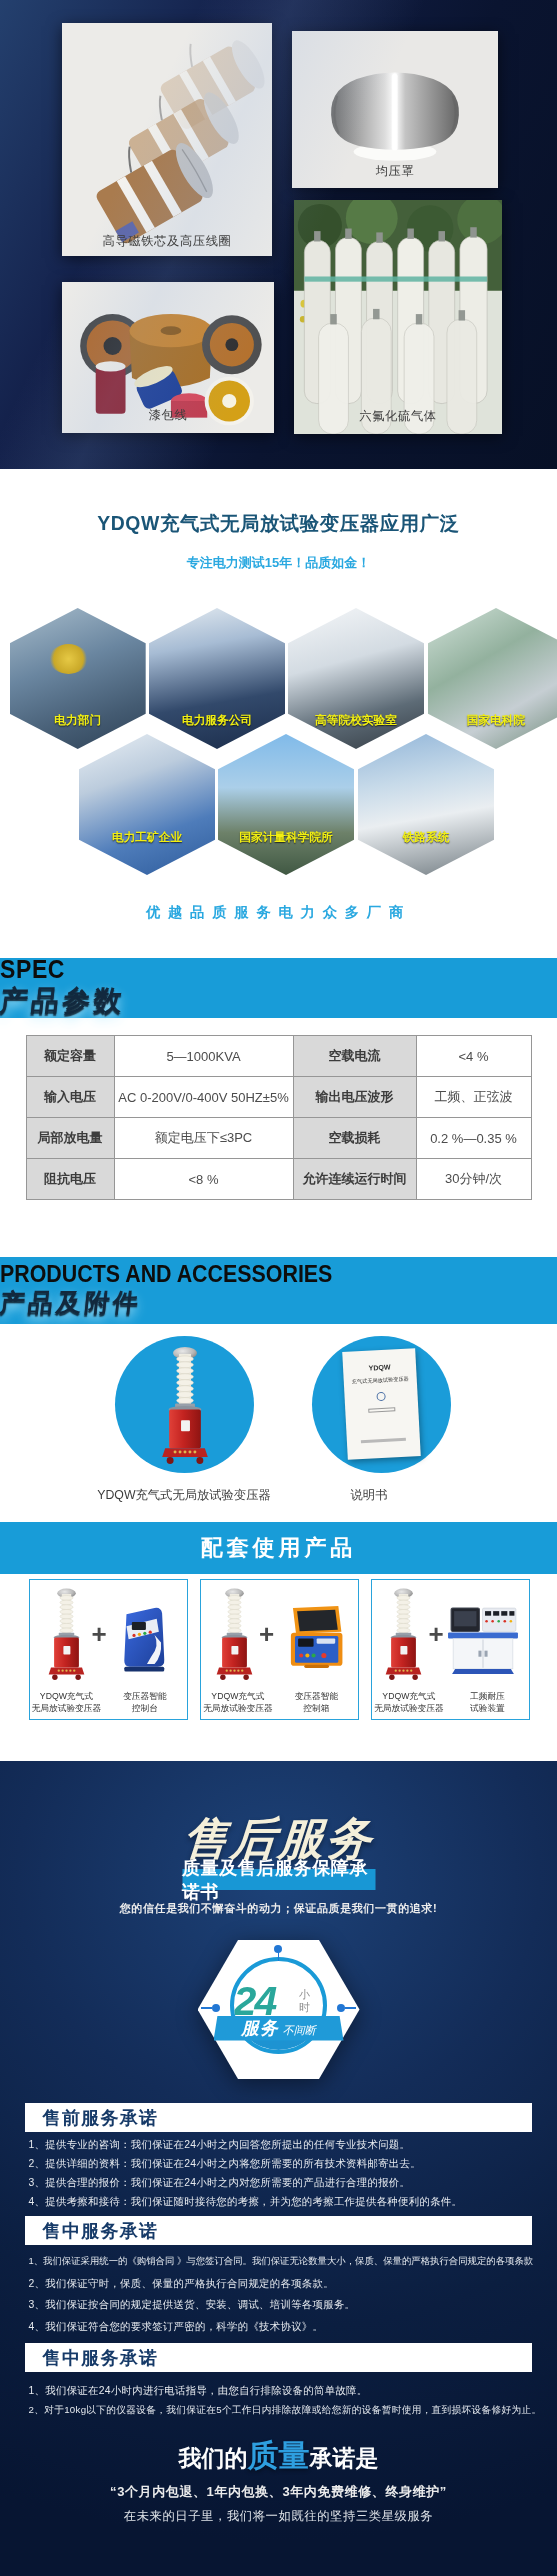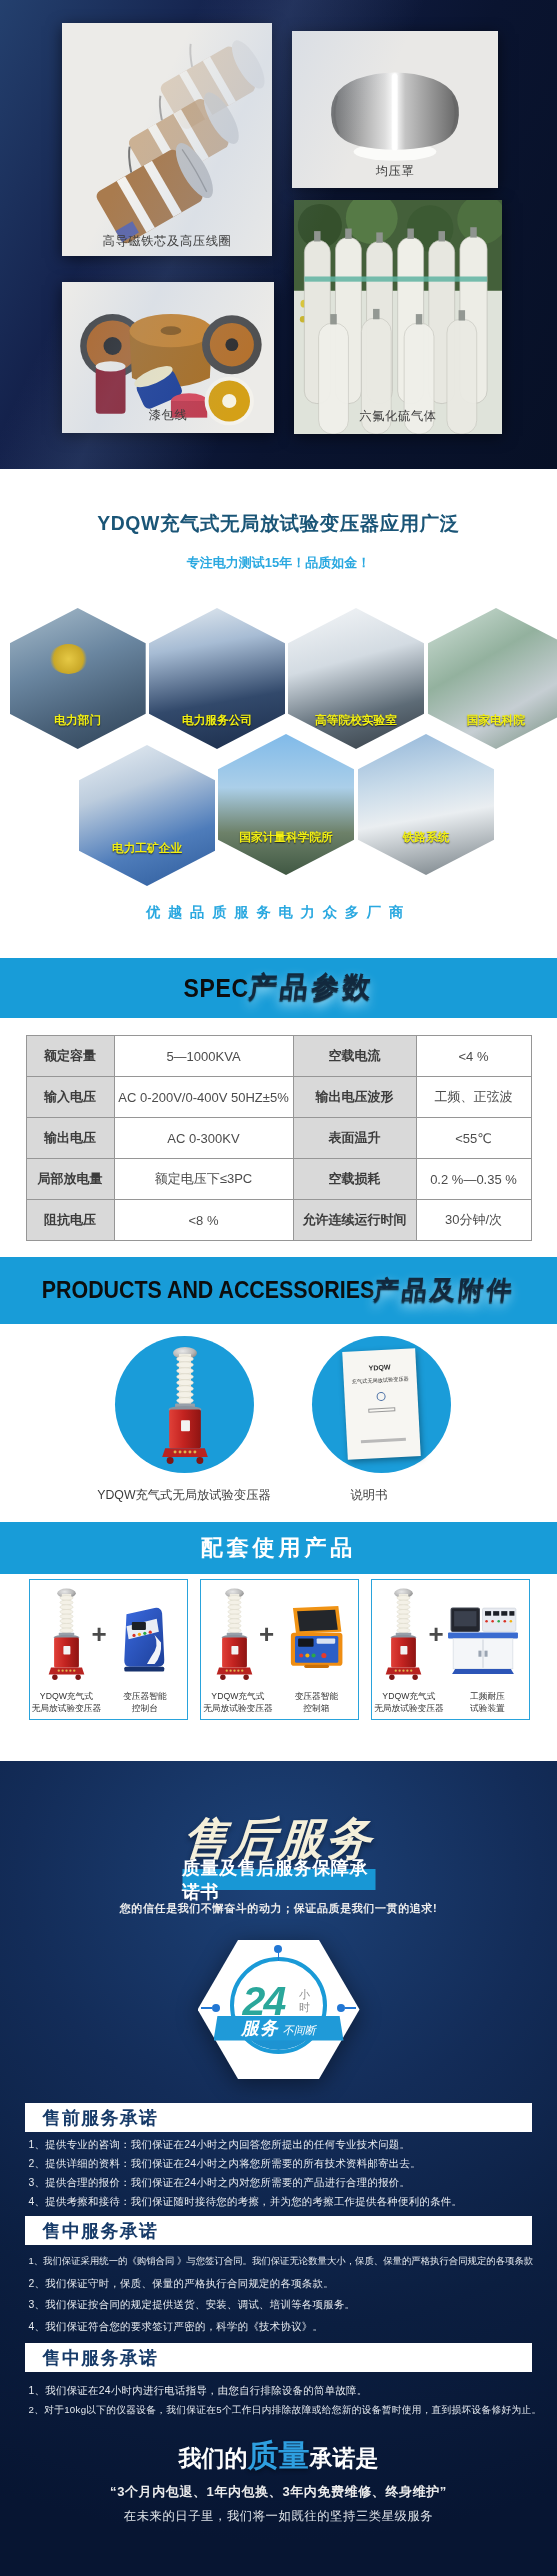--- a/index.html
+++ b/index.html
@@ -32,30 +32,30 @@
   .hex { position:absolute; width:136px; height:141px;
     clip-path:polygon(50% 0%,100% 25%,100% 75%,50% 100%,0% 75%,0% 25%); }
   .hex-label { position:absolute; left:0; right:0; text-align:center; color:#f2ef12;
     font-size:11.7px; font-weight:700; text-shadow:0 0.6px 1.3px rgba(0,0,0,.7); }
   .hx1{left:9.7px;top:0;background:linear-gradient(160deg,#a7bccb 0%,#6a86a0 40%,#445b72 75%,#2e4257 100%);}
   .hx1::before{content:"";position:absolute;left:39px;top:36px;width:39px;height:30px;border-radius:50%;
     background:radial-gradient(circle,#e6c945 0%,#c9a828 60%,transparent 75%);}
   .hx2{left:149px;top:0;background:linear-gradient(170deg,#e4ebf1 0%,#a7bcd4 28%,#32496b 65%,#1b2d4b 100%);}
   .hx3{left:288px;top:0;background:linear-gradient(165deg,#f5f7f9 0%,#d3dbe2 38%,#5d6b76 72%,#343c44 100%);}
   .hx4{left:428px;top:0;background:linear-gradient(150deg,#d2e2da 0%,#93b19e 38%,#c6ced3 68%,#6e8a78 100%);}
-  .hx5{left:79px;top:137px;background:linear-gradient(160deg,#eaf0f5 0%,#bcccdd 32%,#4e7cba 68%,#2d5b9b 100%);}
+  .hx5{left:79px;top:126px;background:linear-gradient(160deg,#eaf0f5 0%,#bcccdd 32%,#4e7cba 68%,#2d5b9b 100%);}
   .hx6{left:218px;top:126px;background:linear-gradient(180deg,#80bae9 0%,#abcfe9 38%,#6d8169 70%,#405843 100%);}
   .hx7{left:358px;top:126px;background:linear-gradient(170deg,#92b6d9 0%,#c7dae9 34%,#eaeef1 58%,#747e84 100%);}
   .hex-row1 .hex-label { bottom:21px; }
   .hex-row2 .hex-label { bottom:30px; }
   .tagline { position:absolute; top:295px; left:0; right:0; text-align:center;
     font-size:14.3px; font-weight:700; color:#29a8e0; letter-spacing:7.8px; }
 
   
-  .banner { background:#189cd8; display:flex; flex-direction:row; align-items:center;
+  .banner { background:#189cd8; display:flex; flex-direction:column; 
     justify-content:center; }
   .spec-banner { height:60px; }
   .products-banner { height:67px; }
   .banner-en { font-weight:900; color:#0d0d0d; letter-spacing:0.6px; transform:scaleY(1.12); }
   .spec-banner .banner-en { font-size:23px; }
   .products-banner .banner-en { font-size:21.4px; letter-spacing:0; }
   .banner-cn { font-weight:900; color:#12293e; letter-spacing:3.2px; margin-top:-1.9px;
     transform:skewX(-6deg);
     text-shadow:0 1.9px 1.3px rgba(6,16,28,.85), 0 5.8px 11.7px rgba(195,240,255,.95); }
   .spec-banner .banner-cn { font-size:28px; }
@@ -118,21 +118,21 @@
   .badge-hex { position:absolute; inset:0; background:#fff;
     clip-path:polygon(25% 0,75% 0,100% 50%,75% 100%,25% 100%,0 50%); }
   .badge-dot { position:absolute; width:8.4px; height:8.4px; border-radius:50%; background:#2277d4; z-index:3; }
   .bd-top { left:76px; top:4.5px; } .bd-left { left:14.3px; top:64px; } .bd-right { right:14.3px; top:64px; }
   .badge-stem { position:absolute; background:#2277d4; z-index:3; }
   .st-top { left:80px; top:12.3px; width:1.9px; height:8.4px; }
   .st-left { left:3.2px; top:67px; width:11.7px; height:1.9px; }
   .st-right { right:3.2px; top:67px; width:11.7px; height:1.9px; }
   .badge-circle { position:absolute; left:32px; top:17px; width:97px; height:97px;
     border:4.5px solid #1a9ad7; border-radius:50%; background:#fff; overflow:hidden; z-index:1; }
-  .badge-24 { position:absolute; left:9px; top:17px; font-size:41px; font-weight:900;
+  .badge-24 { position:absolute; left:0; top:17px; font-size:41px; font-weight:900;
     font-style:italic; color:#2aa79b; letter-spacing:-1.9px; }
   .badge-unit { position:absolute; right:10.4px; top:27px; width:13px; font-size:11px;
     color:#8f8f8f; line-height:1.15; word-break:break-all;margin-left:40px; }
   .badge-circle-bottom { position:absolute; bottom:0; left:0; right:0; height:17px; background:#1d93d2; }
   .badge-ribbon { position:absolute; left:16px; top:76px; width:130px; height:24.6px; z-index:2;
     background:#1f9ad8; clip-path:polygon(3% 0,97% 0,100% 100%,0 100%);
     display:flex; align-items:center; justify-content:center; color:#fff; }
   .br-bold { font-size:17.5px; font-weight:900; font-style:italic; letter-spacing:1.3px; }
   .br-rest { font-size:11px; font-style:italic; margin-left:3.9px; margin-top:3.9px; }
 
@@ -412,26 +412,20 @@
           <td class="lbl">空载电流</td>
           <td class="val">&lt;4 %</td>
         </tr>
         <tr>
           <td class="lbl">输入电压</td>
           <td class="val">AC 0-200V/0-400V 50HZ±5%</td>
           <td class="lbl">输出电压波形</td>
           <td class="val">工频、正弦波</td>
         </tr>
         <tr>
-          <td class="lbl">输出电压</td>
-          <td class="val">AC 0-300KV</td>
-          <td class="lbl">表面温升</td>
-          <td class="val">&lt;55℃</td>
-        </tr>
-        <tr>
           <td class="lbl">局部放电量</td>
           <td class="val">额定电压下≤3PC</td>
           <td class="lbl">空载损耗</td>
           <td class="val">0.2 %—0.35 %</td>
         </tr>
         <tr>
           <td class="lbl">阻抗电压</td>
           <td class="val">&lt;8 %</td>
           <td class="lbl">允许连续运行时间</td>
           <td class="val">30分钟/次</td>

